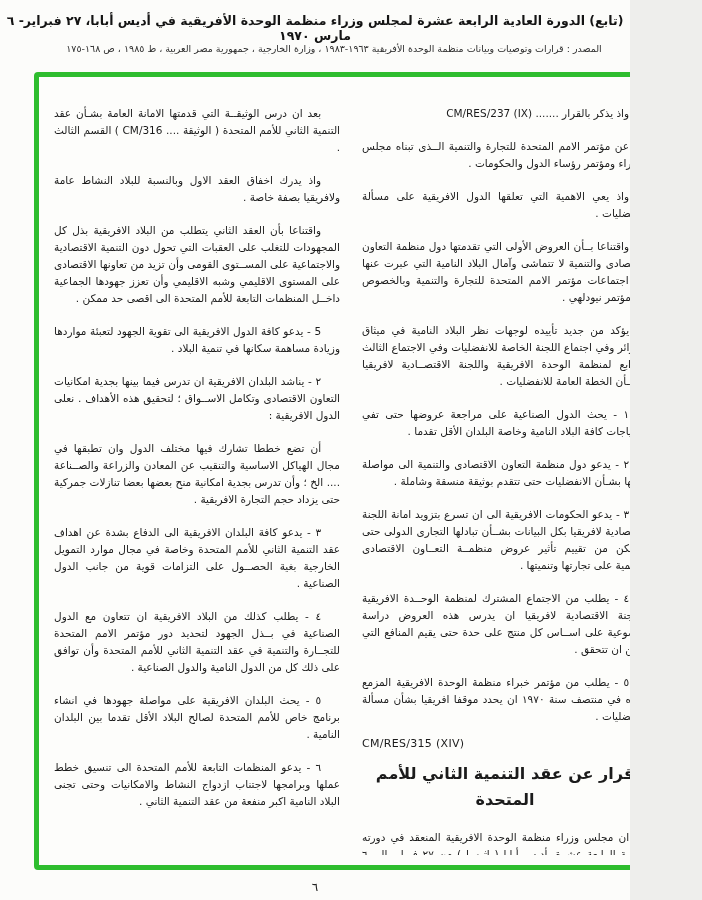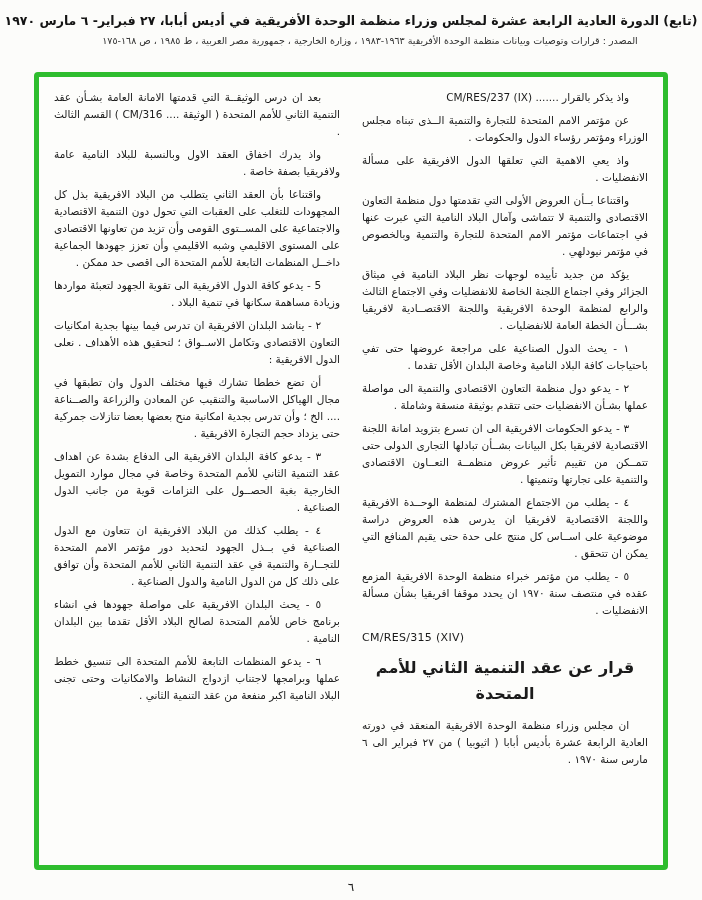--- a/index.html
+++ b/index.html
@@ -3,38 +3,38 @@
 <meta charset="utf-8">
 <style>
   * { margin: 0; padding: 0; box-sizing: border-box; }
   html, body { background: #eeeeec; }
   body {
     width: 702px; height: 900px;
     font-family: "DejaVu Sans", sans-serif;
   }
   .page {
     position: relative;
-    width: 702px; height: 900px;
+    width: 630px; height: 900px;
     background: #fcfcfa;
     overflow: hidden;
   }
   .doc-header {
     direction: rtl;
     text-align: center;
     padding-top: 13px;
     color: #141414;
   }
   .doc-header .title-line {
     font-size: 12.5px;
     font-weight: bold;
     letter-spacing: 0;
   }
   .doc-header .source-line {
     font-size: 9.5px;
-    margin-top: 7px;
+    margin-top: 0;
     color: #2e2e2e;
     padding-left: 38px;
   }
   .content-frame {
     position: absolute;
     top: 72px; left: 34px;
     width: 634px; height: 798px;
     border: 5px solid #2ebd2e;
     border-radius: 4px;
     background: #fdfdfb;
@@ -48,20 +48,21 @@
     flex: 1 1 0;
     text-align: justify;
     font-size: 10.5px;
     line-height: 1.62;
     color: #1b1b1b;
     overflow: hidden;
   }
   .col p {
     margin-bottom: 6px;
     text-indent: 1.8em;
+    margin-top: 16px;
   }
   .col p.code {
     direction: ltr;
     text-align: left;
     text-indent: 0;
     font-size: 11px;
     margin-top: 10px;
     letter-spacing: 0.3px;
   }
   .col p.heading {
@@ -103,21 +104,21 @@
       <p>٣ - يدعو الحكومات الافريقية الى ان تسرع بتزويد امانة اللجنة الاقتصادية لافريقيا بكل البيانات بشــأن تبادلها التجارى الدولى حتى تتمــكن من تقييم تأثير عروض منظمــة التعــاون الاقتصادى والتنمية على تجارتها وتنميتها .</p>
       <p>٤ - يطلب من الاجتماع المشترك لمنظمة الوحــدة الافريقية واللجنة الاقتصادية لافريقيا ان يدرس هذه العروض دراسة موضوعية على اســاس كل منتج على حدة حتى يقيم المنافع التي يمكن ان تتحقق .</p>
       <p>٥ - يطلب من مؤتمر خبراء منظمة الوحدة الافريقية المزمع عقده في منتصف سنة ١٩٧٠ ان يحدد موقفا افريقيا بشأن مسألة الانفضليات .</p>
       <p class="code">CM/RES/315 (XIV)</p>
       <p class="heading">قرار عن عقد التنمية الثاني للأمم المتحدة</p>
       <p>ان مجلس وزراء منظمة الوحدة الافريقية المنعقد في دورته العادية الرابعة عشرة بأديس أبابا ( اثيوبيا ) من ٢٧ فبراير الى ٦ مارس سنة ١٩٧٠ .</p>
     </div>
 
     <div class="col">
       <p>بعد ان درس الوثيقــة التي قدمتها الامانة العامة بشـأن عقد التنمية الثاني للأمم المتحدة ( الوثيقة .... CM/316 ) القسم الثالث .</p>
-      <p>واذ يدرك اخفاق العقد الاول وبالنسبة للبلاد النامية عامة ولافريقيا بصفة خاصة .</p>
+      <p>واذ يدرك اخفاق العقد الاول وبالنسبة للبلاد النشاط عامة ولافريقيا بصفة خاصة .</p>
       <p>واقتناعا بأن العقد الثاني يتطلب من البلاد الافريقية بذل كل المجهودات للتغلب على العقبات التي تحول دون التنمية الاقتصادية والاجتماعية على المســتوى القومى وأن تزيد من تعاونها الاقتصادى على المستوى الاقليمي وشبه الاقليمي وأن تعزز جهودها الجماعية داخــل المنظمات التابعة للأمم المتحدة الى اقصى حد ممكن .</p>
       <p>5 - يدعو كافة الدول الافريقية الى تقوية الجهود لتعبئة مواردها وزيادة مساهمة سكانها في تنمية البلاد .</p>
       <p>٢ - يناشد البلدان الافريقية ان تدرس فيما بينها بجدية امكانيات التعاون الاقتصادى وتكامل الاســواق ؛ لتحقيق هذه الأهداف . نعلى الدول الافريقية :</p>
       <p>أن تضع خططا تشارك فيها مختلف الدول وان تطبقها في مجال الهياكل الاساسية والتنقيب عن المعادن والزراعة والصــناعة .... الخ ؛ وأن تدرس بجدية امكانية منح بعضها بعضا تنازلات جمركية حتى يزداد حجم التجارة الافريقية .</p>
       <p>٣ - يدعو كافة البلدان الافريقية الى الدفاع بشدة عن اهداف عقد التنمية الثاني للأمم المتحدة وخاصة في مجال موارد التمويل الخارجية بغية الحصــول على التزامات قوية من جانب الدول الصناعية .</p>
       <p>٤ - يطلب كذلك من البلاد الافريقية ان تتعاون مع الدول الصناعية في بــذل الجهود لتحديد دور مؤتمر الامم المتحدة للتجــارة والتنمية في عقد التنمية الثاني للأمم المتحدة وأن توافق على ذلك كل من الدول النامية والدول الصناعية .</p>
       <p>٥ - يحث البلدان الافريقية على مواصلة جهودها في انشاء برنامج خاص للأمم المتحدة لصالح البلاد الأقل تقدما بين البلدان النامية .</p>
       <p>٦ - يدعو المنظمات التابعة للأمم المتحدة الى تنسيق خطط عملها وبرامجها لاجتناب ازدواج النشاط والامكانيات وحتى تجنى البلاد النامية اكبر منفعة من عقد التنمية الثاني .</p>
     </div>
 

